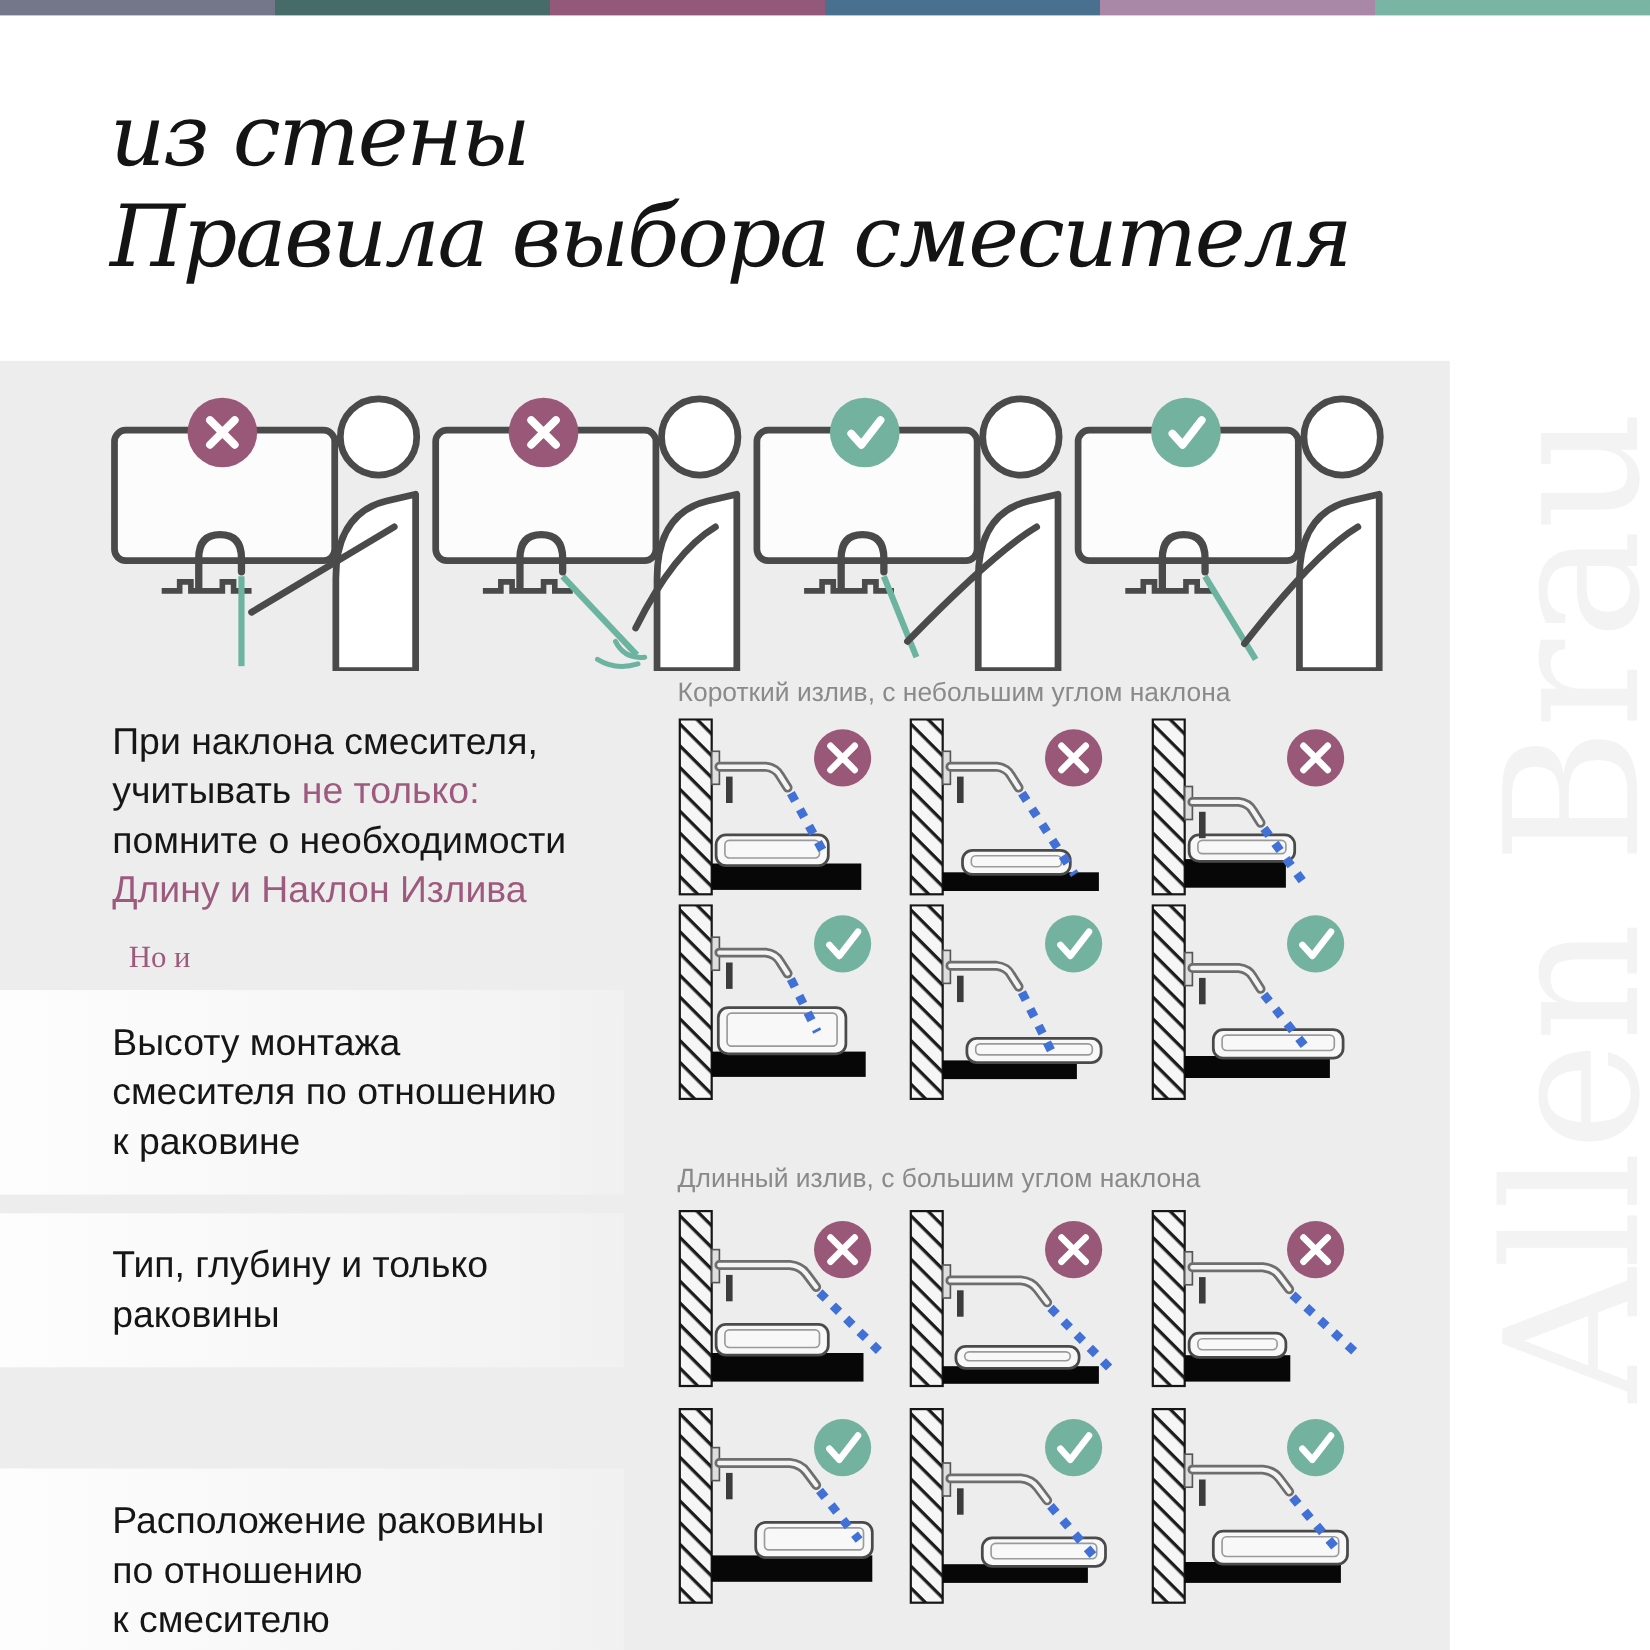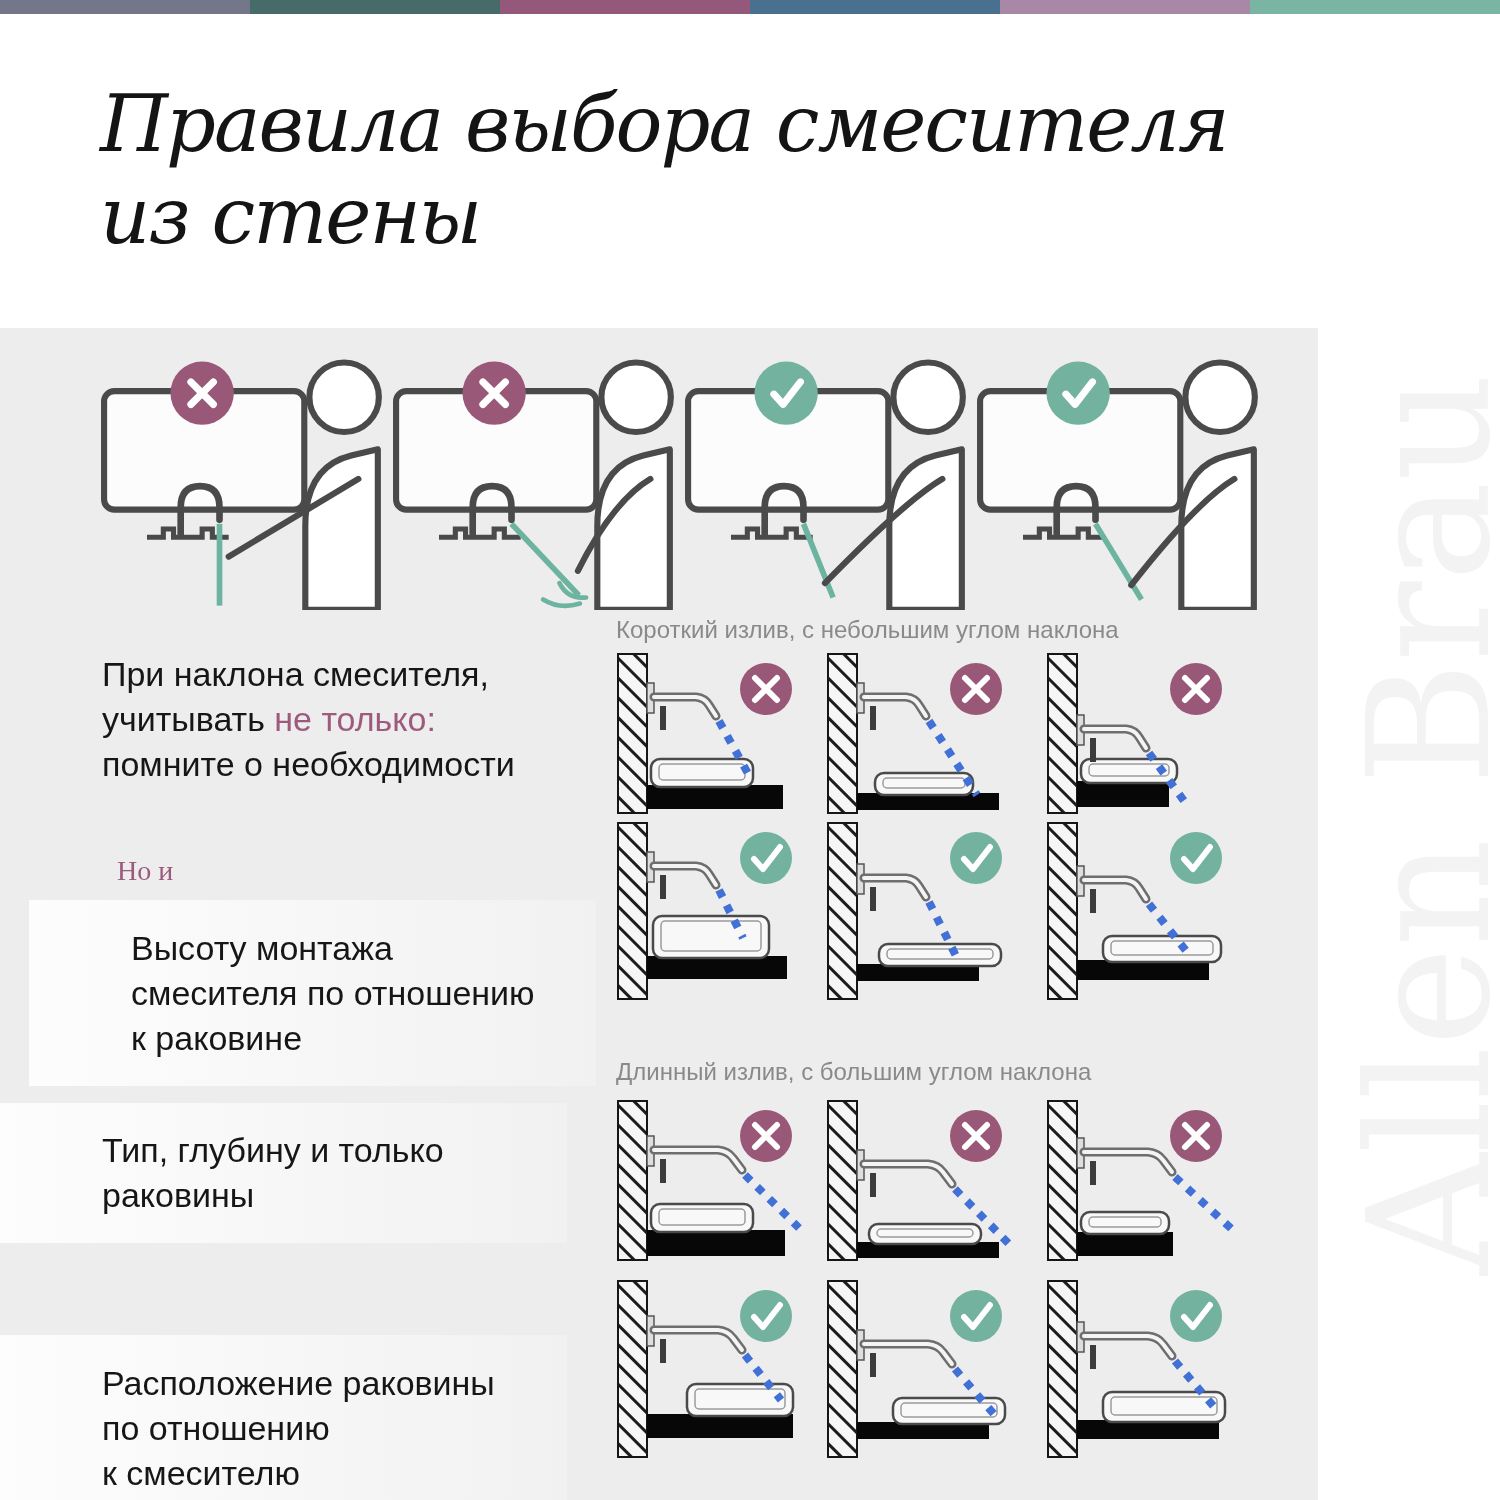--- a/index.html
+++ b/index.html
@@ -37,21 +37,21 @@
   .intro .accent{}
   .but-also{position:absolute;left:117px;top:848px;font-size:28px;line-height:45px;font-family:Liberation Serif, serif;}
 
   
   .card{
     position:absolute;left:0;width:567px;
     background:linear-gradient(90deg,#fdfdfd 0%,#f1f1f1 100%);
     display:flex;align-items:center;
   }
   .card-text{margin-left:102px;font-size:34px;line-height:45px;color:#161616;white-space:pre-line;}
-  #card-0{top:900px;height:186px;margin-left:29px;}
+  #card-0{top:900px;height:186px;}
   #card-1{top:1103px;height:140px;}
   #card-2{top:1335px;height:186px;}
 
   
   .section-title{position:absolute;left:616px;font-size:24px;line-height:40px;color:#8a8a8a;white-space:nowrap;}
   #section-title-0{top:610px;}
   #section-title-1{top:1052px;}
   .cell{position:absolute;}
 </style>
 </head>
@@ -69,22 +69,22 @@
 <div class="top-bar" id="top-bar">
     <div class="seg" style="background:#737789"></div>
     <div class="seg" style="background:#476b68"></div>
     <div class="seg" style="background:#94587a"></div>
     <div class="seg" style="background:#49708f"></div>
     <div class="seg" style="background:#a987a6"></div>
     <div class="seg" style="background:#7ab5a3"></div>
   </div>
 
 <div class="page-title">
+  <div>из стены</div>
   <div>Правила выбора смесителя</div>
-  <div>из стены</div>
 </div>
 
 <div class="watermark">Allen Brau</div>
 
 <div class="panel"></div>
 
 <div class="pictos" id="pictos">
     <span style="position:absolute;left:0px;top:0">
       <svg viewBox="0 0 280 252" width="286" height="258">
     <rect x="4" y="38" width="196" height="116" rx="10" fill="#fcfcfc" stroke="#4a4a4a" stroke-width="6"></rect>
@@ -148,20 +148,21 @@
           <polyline points="88,41 97,51 114,29" fill="none" stroke="#fff" stroke-width="7" stroke-linecap="round" stroke-linejoin="round"></polyline>
         </g>
   </svg>
     </span>
   </div>
 
 <div class="intro">
   <div>При наклона смесителя,</div>
   <div><span>учитывать </span><span class="accent" style="color: rgb(158, 90, 126);">не только:</span></div>
   <div>помните о необходимости</div>
+  <div class="accent" style="color: rgb(158, 90, 126);">Длину и Наклон Излива</div>
 </div>
 <div class="but-also accent" style="color: rgb(158, 90, 126);">Но и</div>
 
 <div class="card" id="card-0">
   <div class="card-text">Высоту монтажа
 смесителя по отношению
 к раковине</div>
 </div>
 <div class="card" id="card-1">
   <div class="card-text">Тип, глубину и только

